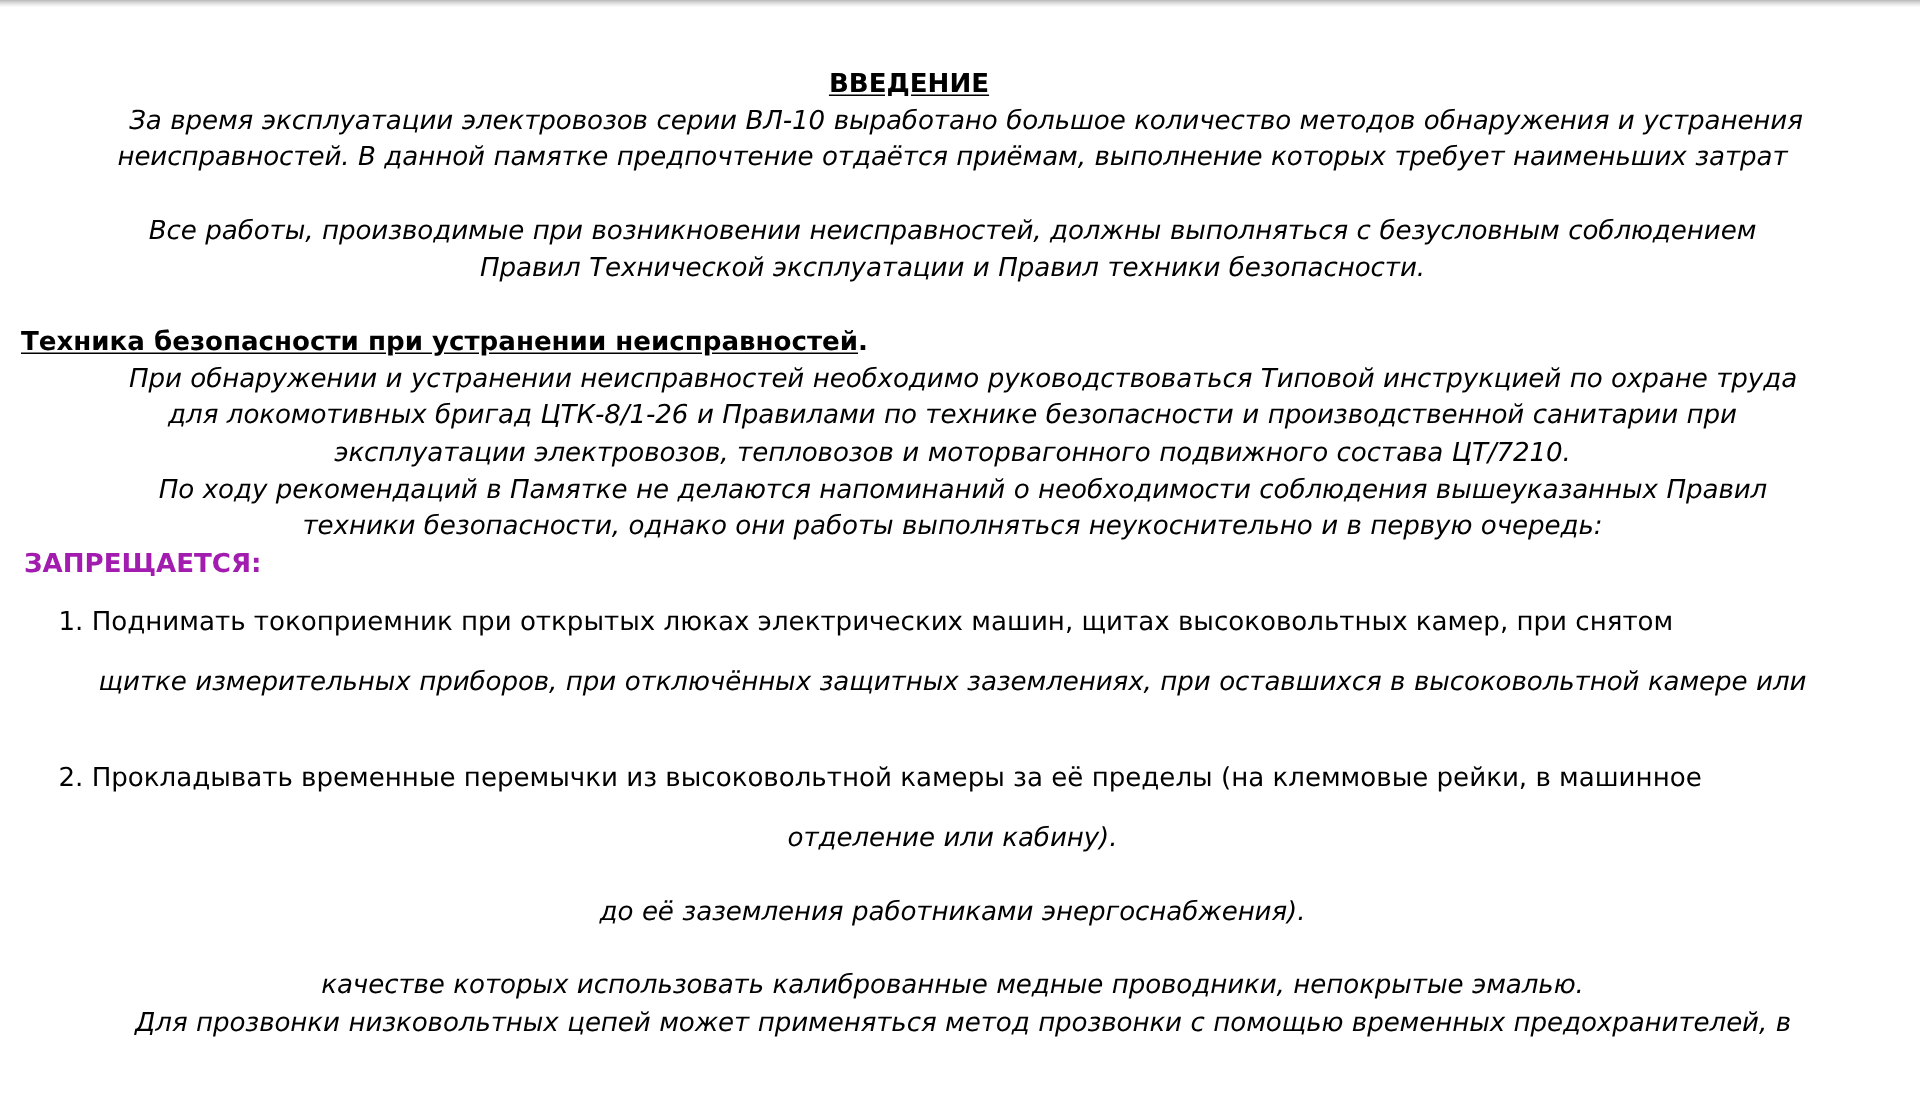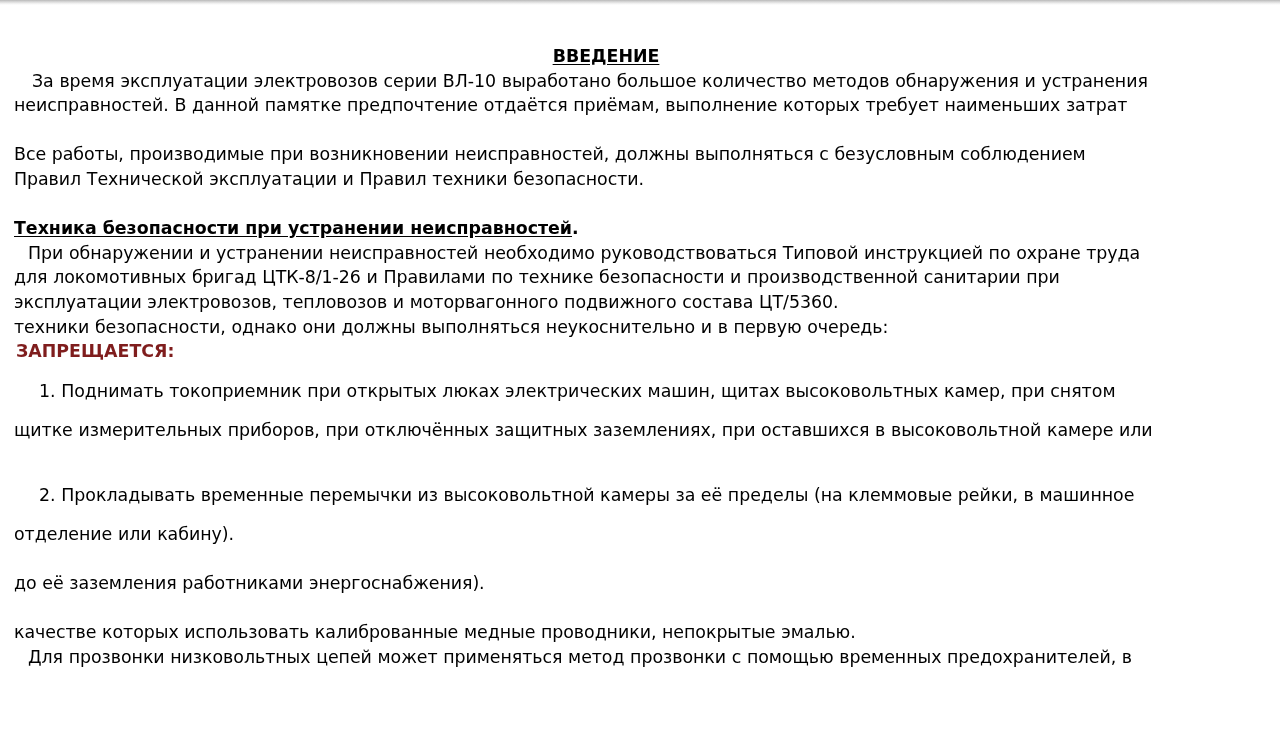--- a/index.html
+++ b/index.html
@@ -36,23 +36,24 @@
     position: absolute;
     top: 44px;
     left: 14px;
     width: 1242px;
   }
 
   .para {
     font-size: 17.4px;
     line-height: 24.6px;
     margin: 0;
-    text-align: left;
+    text-align: center;
     letter-spacing: -0.05px;
     word-spacing: 0.2px;
+    font-style: italic;
   }
 
   .heading {
     font-size: 17.4px;
     line-height: 24.6px;
     font-weight: bold;
     margin: 0;
   }
   .heading .u {
     text-decoration: underline;
@@ -68,21 +69,21 @@
 
   .indent-1 { text-indent: 18px; }
   .indent-2 { text-indent: 14px; }
 
   .spacer-sm { height: 24.6px; }
 
   .forbidden {
     font-size: 17.4px;
     line-height: 24.6px;
     font-weight: bold;
-    color: #7f1d1d;
+    color: #a21caf;
     margin: 0;
     text-indent: 2px;
   }
 
   .list-item {
     font-size: 17.4px;
     line-height: 24.6px;
     margin: 15px;
     text-indent: 10px;
   }
@@ -107,23 +108,24 @@
 
     <div class="para">Все работы, производимые при возникновении неисправностей, должны выполняться с безусловным соблюдением</div>
     <div class="para">Правил Технической эксплуатации и Правил техники безопасности.</div>
 
     <div class="spacer-sm"></div>
 
     <div class="heading heading-center-2"><span class="u">Техника безопасности при устранении неисправностей</span><span>.</span></div>
 
     <div class="para indent-2">При обнаружении и устранении неисправностей необходимо руководствоваться Типовой инструкцией по охране труда</div>
     <div class="para">для локомотивных бригад ЦТК-8/1-26 и Правилами по технике безопасности и производственной санитарии при</div>
-    <div class="para">эксплуатации электровозов, тепловозов и моторвагонного подвижного состава ЦТ/5360.</div>
+    <div class="para">эксплуатации электровозов, тепловозов и моторвагонного подвижного состава ЦТ/7210.</div>
 
-    <div class="para">техники безопасности, однако они должны выполняться неукоснительно и в первую очередь:</div>
+    <div class="para indent-2">По ходу рекомендаций в Памятке не делаются напоминаний о необходимости соблюдения вышеуказанных Правил</div>
+    <div class="para">техники безопасности, однако они работы выполняться неукоснительно и в первую очередь:</div>
 
     <div class="forbidden">ЗАПРЕЩАЕТСЯ:</div>
 
     <div class="list-item"><span class="num">1.</span><span class="gap"> </span><span>Поднимать токоприемник при открытых люках электрических машин, щитах высоковольтных камер, при снятом</span></div>
     <div class="para">щитке измерительных приборов, при отключённых защитных заземлениях, при оставшихся в высоковольтной камере или</div>
 
     <div class="spacer-sm"></div>
 
     <div class="list-item"><span class="num">2.</span><span class="gap"> </span><span>Прокладывать временные перемычки из высоковольтной камеры за её пределы (на клеммовые рейки, в машинное</span></div>
     <div class="para">отделение или кабину).</div>

